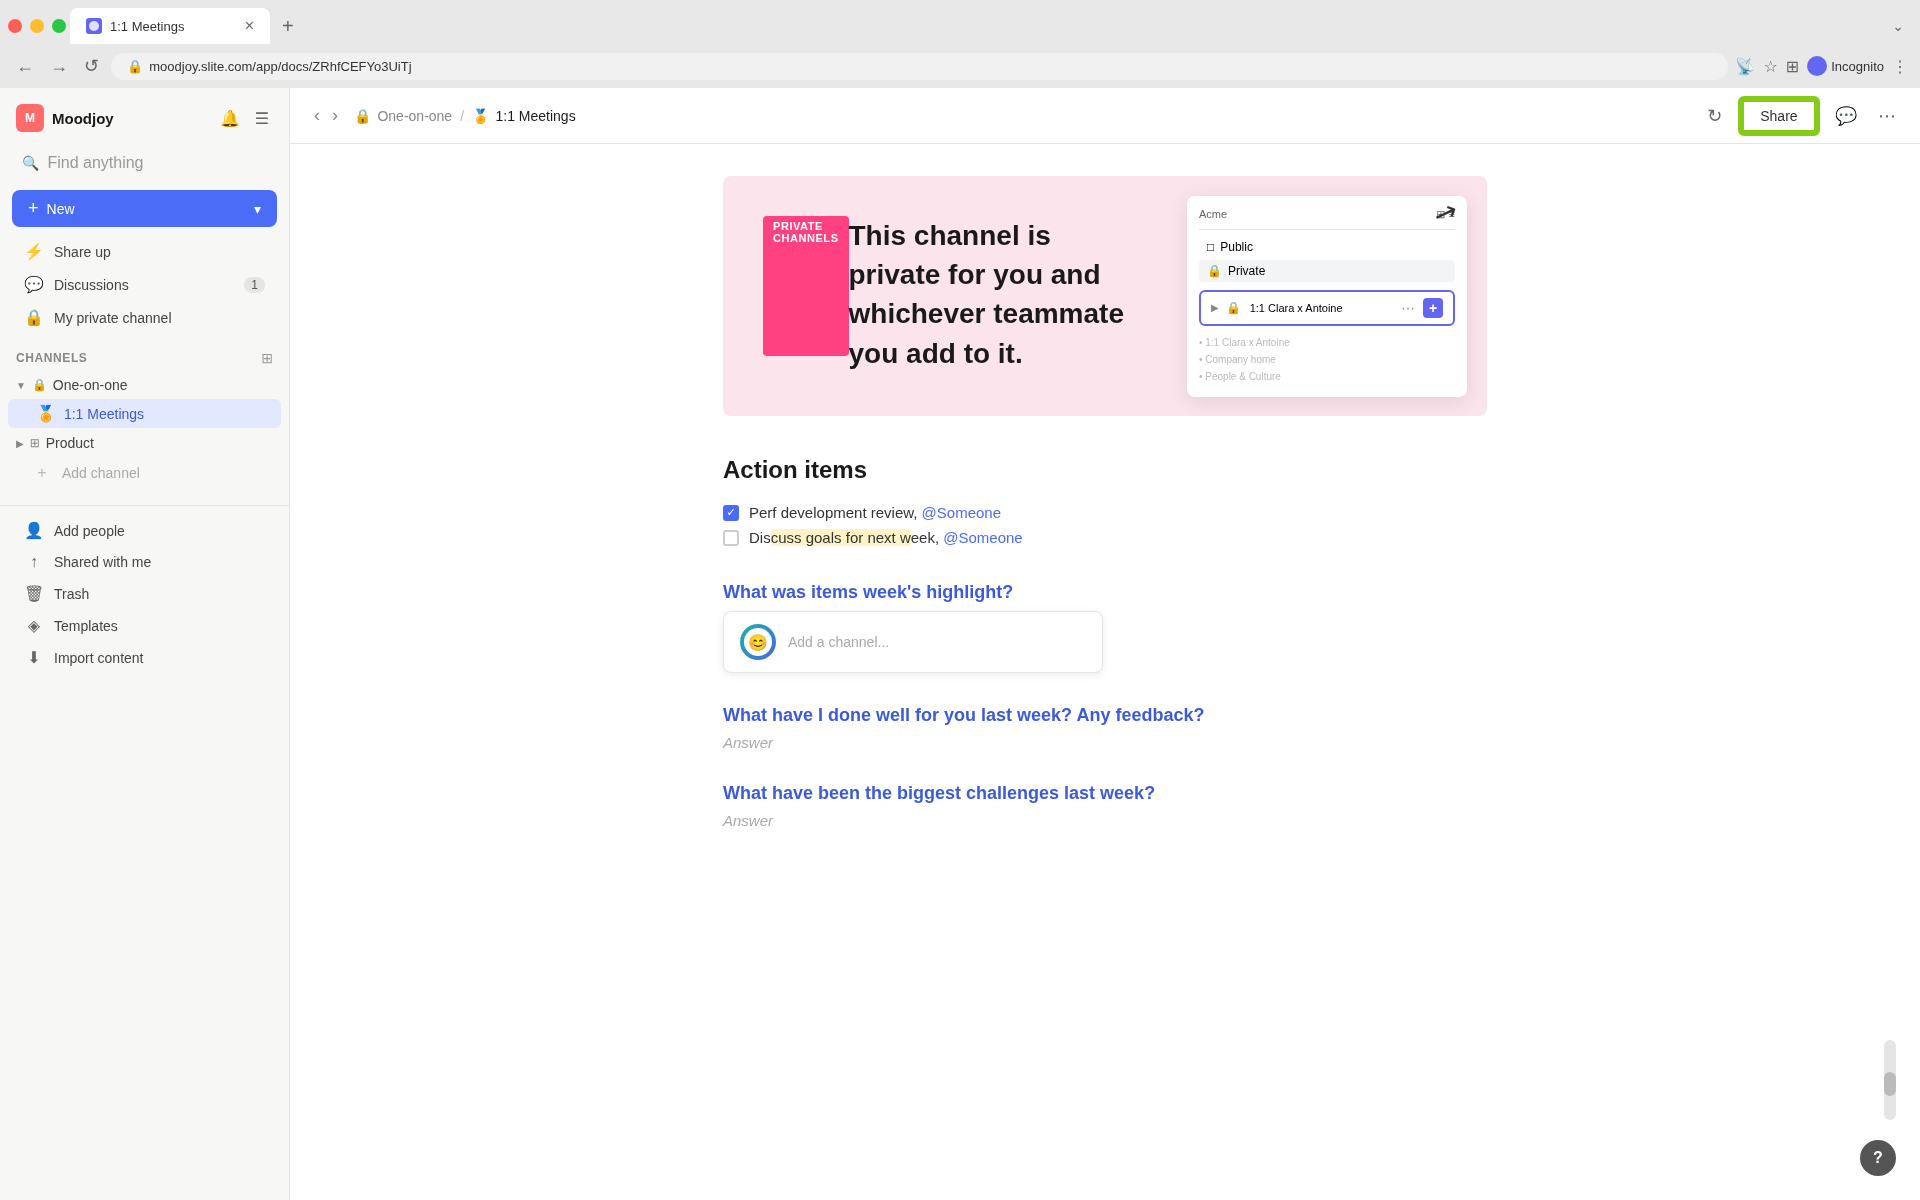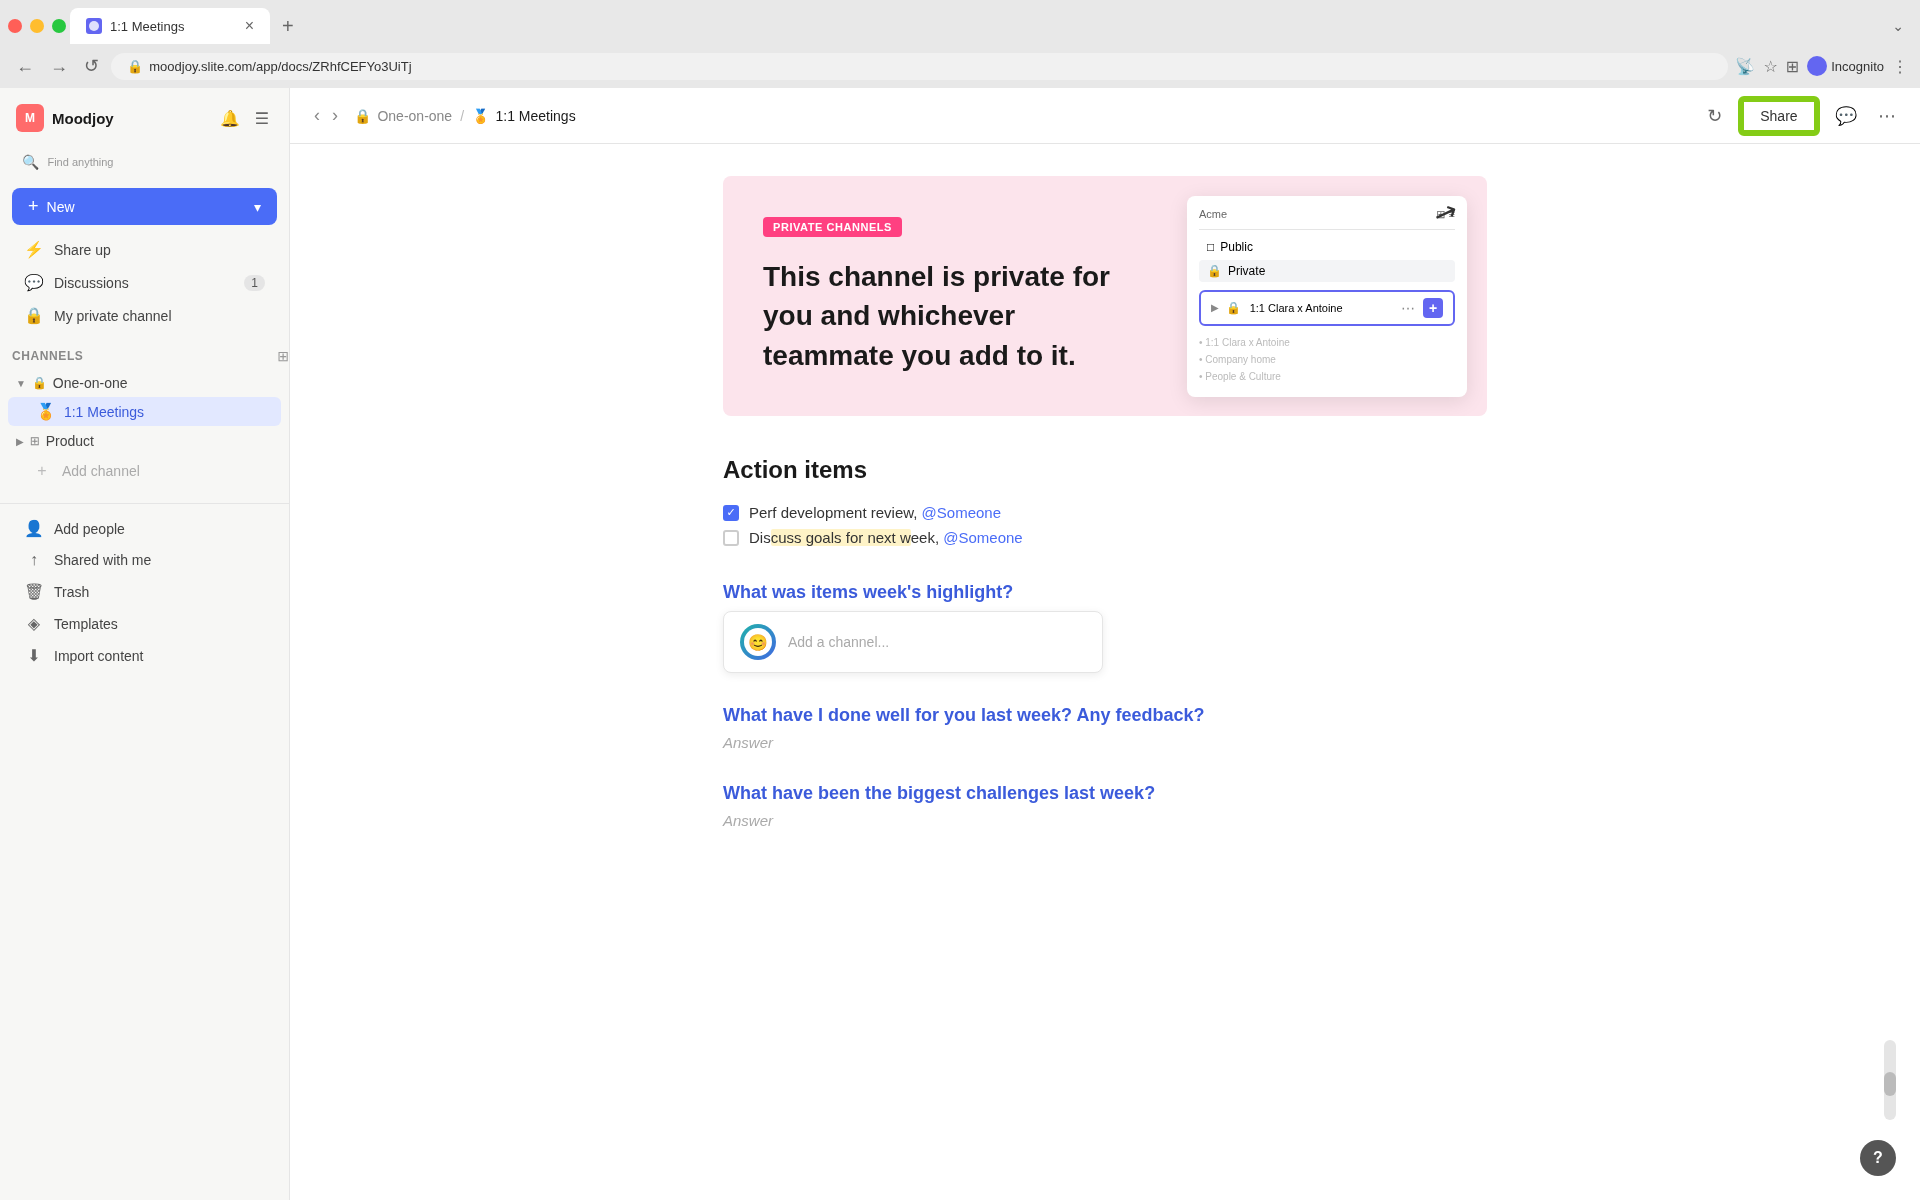--- a/index.html
+++ b/index.html
@@ -30,32 +30,32 @@
     .sidebar { width: 290px; background: #f7f7f5; border-right: 1px solid #e5e5e5; display: flex; flex-direction: column; padding: 8px 0; overflow-y: auto; flex-shrink: 0; }
     .sidebar-header { display: flex; align-items: center; justify-content: space-between; padding: 8px 16px; margin-bottom: 4px; }
     .workspace-name { font-weight: 600; font-size: 15px; color: #1a1a1a; display: flex; align-items: center; gap: 8px; }
     .workspace-avatar { width: 28px; height: 28px; background: #ff6b6b; border-radius: 6px; display: flex; align-items: center; justify-content: center; color: #fff; font-size: 12px; font-weight: 700; }
     .sidebar-header-actions { display: flex; gap: 6px; }
     .sidebar-icon-btn { background: none; border: none; cursor: pointer; color: #666; font-size: 16px; padding: 4px; border-radius: 4px; }
 
     .sidebar-search { margin: 4px 12px 8px; }
     .search-input-wrapper { display: flex; align-items: center; gap: 8px; background: none; border-radius: 6px; padding: 6px 10px; cursor: pointer; }
     .search-icon { color: #999; font-size: 14px; }
-    .search-placeholder { color: #999; font-size: 11px; }
+    .search-placeholder { color: #999; font-size: 16px; }
 
     .sidebar-nav-item { display: flex; align-items: center; gap: 10px; padding: 6px 16px; cursor: pointer; border-radius: 6px; margin: 1px 8px; color: #444; font-size: 14px; }
     .nav-icon { font-size: 16px; color: #666; width: 20px; text-align: center; }
     .nav-badge { background: #e5e5e5; border-radius: 10px; padding: 1px 7px; font-size: 12px; color: #555; margin-left: auto; }
 
     .new-btn { display: flex; align-items: center; gap: 8px; margin: 4px 12px 8px; background: #4a6cf7; color: #fff; border: none; border-radius: 8px; padding: 8px 16px; cursor: pointer; font-size: 14px; font-weight: 500; width: calc(100% - 24px); }
     .new-btn-icon { font-size: 18px; }
     .new-btn-dropdown { margin-left: auto; }
 
     .sidebar-section { margin-top: 12px; }
-    .sidebar-section-header { display: flex; align-items: center; justify-content: space-between; padding: 4px 0; font-size: 12px; font-weight: 600; color: #888; text-transform: uppercase; letter-spacing: 0.05em; margin-left: 12px; }
+    .sidebar-section-header { display: flex; align-items: center; justify-content: space-between; padding: 4px 16px; font-size: 12px; font-weight: 600; color: #888; text-transform: uppercase; letter-spacing: 0.05em; }
     .section-icon-btn { background: none; border: none; cursor: pointer; color: #999; font-size: 14px; }
 
     .channel-group { margin: 2px 8px; }
     .channel-group-header { display: flex; align-items: center; gap: 6px; padding: 5px 8px; cursor: pointer; border-radius: 6px; color: #444; font-size: 14px; }
     .channel-toggle { color: #888; font-size: 10px; }
     .channel-lock-icon { color: #888; font-size: 12px; }
 
     .channel-item { display: flex; align-items: center; gap: 8px; padding: 5px 8px 5px 28px; cursor: pointer; border-radius: 6px; margin: 1px 0; color: #444; font-size: 14px; }
     .channel-item.active { background: #e2e8ff; color: #3b5bdb; font-weight: 500; }
     .channel-emoji { font-size: 16px; }
@@ -77,21 +77,21 @@
     .toolbar-actions { margin-left: auto; display: flex; align-items: center; gap: 12px; }
     .share-btn { background: none; border: 6px solid #84cc16; border-radius: 6px; padding: 6px 16px; cursor: pointer; font-size: 14px; color: #333; font-weight: 500; }
     .toolbar-icon-btn { background: none; border: none; cursor: pointer; color: #666; font-size: 18px; padding: 4px; }
 
     
     .content { flex: 1; overflow-y: auto; padding: 0; position: relative; background: #fff; }
     .content-inner { max-width: 860px; margin: 0 auto; padding: 32px 48px 100px; }
 
     
     .hero-image { width: 100%; border-radius: 8px; overflow: hidden; background: #fce4ec; margin-bottom: 40px; height: 240px; position: relative; display: flex; }
-    .hero-left { flex: 1; padding: 40px; display: flex; flex-direction: column; justify-content: center; }
+    .hero-left { flex: 1; padding: 40px; display: flex; flex-direction: row; justify-content: center; }
     .hero-badge { background: #ff4081; color: #fff; font-size: 11px; font-weight: 700; padding: 4px 10px; border-radius: 4px; display: inline-block; margin-bottom: 20px; letter-spacing: 0.05em; text-transform: uppercase; width: fit-content; }
     .hero-text { font-size: 28px; font-weight: 600; color: #1a1a1a; line-height: 1.4; }
     .hero-right { width: 320px; padding: 20px; position: relative; display: flex; align-items: center; }
     .hero-ui-mockup { background: #fff; border-radius: 8px; box-shadow: 0 4px 20px rgba(0,0,0,0.1); padding: 12px; width: 100%; font-size: 12px; }
     .mockup-header { display: flex; align-items: center; justify-content: space-between; margin-bottom: 8px; color: #666; font-size: 11px; }
     .mockup-item { padding: 4px 8px; display: flex; align-items: center; gap: 6px; border-radius: 4px; margin: 2px 0; }
     .mockup-item.public { }
     .mockup-item.private { background: #f3f4f6; }
     .highlight-row { background: #fff; border: 2px solid #6366f1; border-radius: 6px; padding: 6px 10px; display: flex; align-items: center; gap: 8px; margin-top: 8px; }
     .highlight-plus { background: #6366f1; color: #fff; border-radius: 4px; width: 20px; height: 20px; display: flex; align-items: center; justify-content: center; font-size: 14px; font-weight: bold; }

